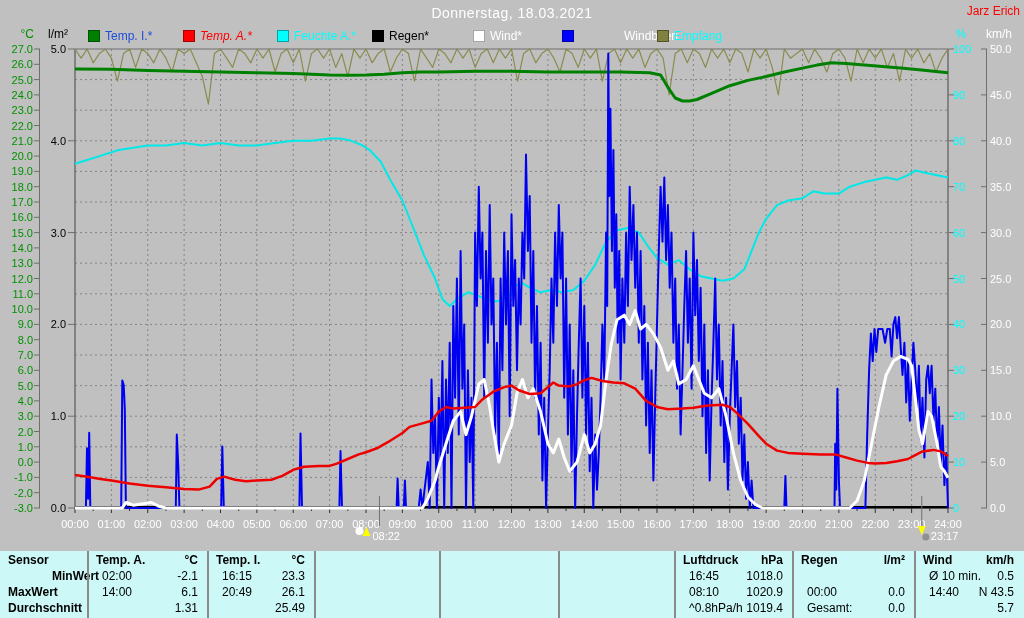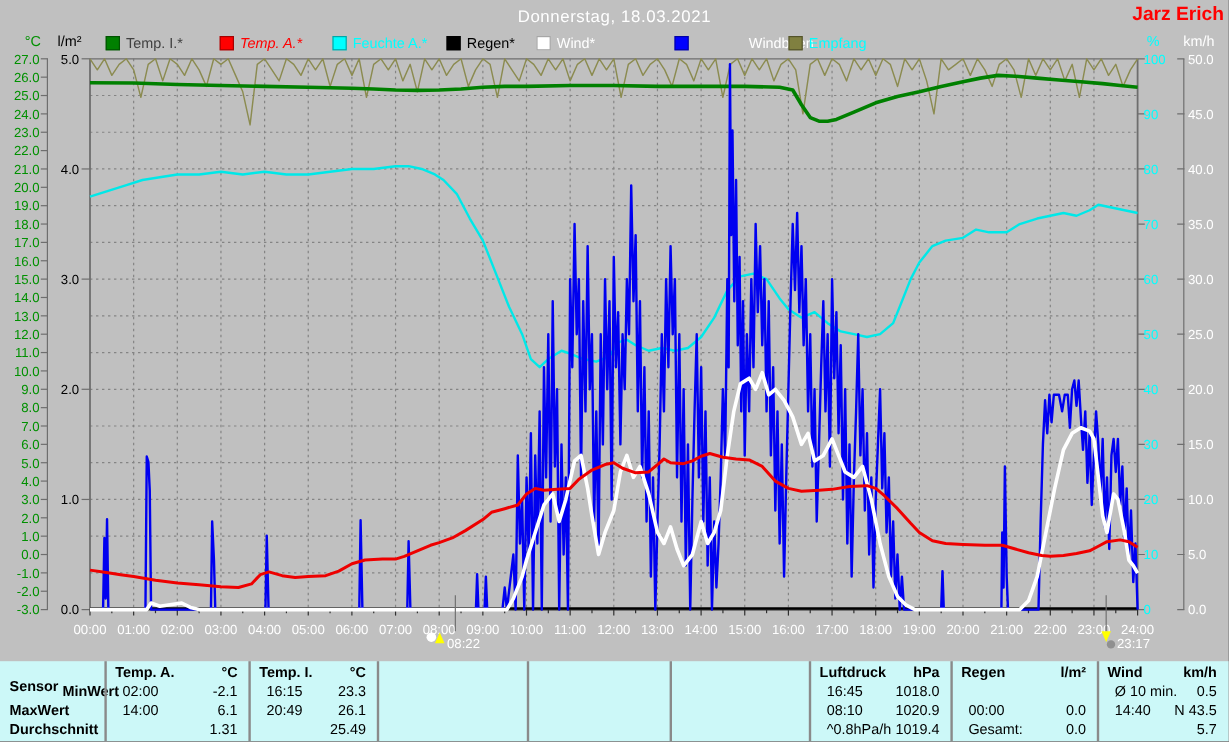--- a/index.html
+++ b/index.html
@@ -1,20 +1,20 @@
 <!DOCTYPE html>
 <html><head>
 <meta charset="utf-8">
 <style>
   html,body{margin:0;padding:0;background:#555;}
   .screen{position:relative;width:1024px;height:618px;background:#c0c0c0;overflow:hidden;
           font-family:"Liberation Sans",sans-serif;-webkit-font-smoothing:none;}
   .abs{position:absolute;}
   .title{top:5px;left:0;width:100%;text-align:center;color:#ffffff;font-size:14px;letter-spacing:0.5px;}
-  .watermark{top:4px;right:4px;color:#ff0000;font-size:16px;font-weight:bold;}
+  .watermark{top:4px;right:4px;color:#ff0000;font-size:12px;}
   .axhdr{top:27px;font-size:12px;}
   #legend .leg-item{position:absolute;top:29px;display:flex;align-items:center;gap:5px;font-size:12px;}
   .leg-sq{width:10px;height:10px;display:inline-block;border:1px solid rgba(0,0,0,0.35);}
   #chart-svg{top:0;left:0;}
   #footer{top:551px;left:0;width:1024px;height:67px;background:#ccf8f8;font-size:12px;color:#000;}
   .fcell{position:absolute;white-space:nowrap;height:15px;line-height:15px;}
   .fsep{position:absolute;top:0;width:2px;height:67px;background:#8a8a8a;}
   .bold{font-weight:bold;}
   .r{text-align:right;}
 </style>
@@ -27,35 +27,35 @@
   <div class="abs watermark">Jarz Erich</div>
 
   <div class="abs axhdr" style="left:8px;width:26px;text-align:right;color:#009000;">°C</div>
   <div class="abs axhdr" style="left:40px;width:28px;text-align:right;color:#000000;">l/m²</div>
   <div class="abs axhdr" style="left:950px;width:22px;text-align:center;color:#00ffff;">%</div>
   <div class="abs axhdr" style="left:986px;width:34px;color:#ffffff;">km/h</div>
 
   <div id="legend">
       <div class="leg-item" style="left: 88px;">
         <span class="leg-sq" style="background: rgb(0, 128, 0);"></span>
-        <span style="color: #404040;">Temp. I.*</span>
+        <span style="color: #1d4ed8;">Temp. I.*</span>
       </div>
       <div class="leg-item" style="left: 183px; font-style: italic;">
         <span class="leg-sq" style="background: rgb(255, 0, 0);"></span>
         <span style="color: rgb(255, 0, 0);">Temp. A.*</span>
       </div>
       <div class="leg-item" style="left: 277px;">
         <span class="leg-sq" style="background: rgb(0, 255, 255);"></span>
         <span style="color: rgb(0, 255, 255);">Feuchte A.*</span>
       </div>
       <div class="leg-item" style="left: 372px;">
         <span class="leg-sq" style="background: rgb(0, 0, 0);"></span>
         <span style="color: rgb(0, 0, 0);">Regen*</span>
       </div>
-      <div class="leg-item" style="left: 447px;">
+      <div class="leg-item" style="left: 473px;">
         <span class="leg-sq" style="background: rgb(255, 255, 255);"></span>
         <span style="color: rgb(255, 255, 255);">Wind*</span>
       </div>
       <div class="leg-item" style="left: 562px;">
         <span class="leg-sq" style="background: rgb(0, 0, 255);"></span>
         <span style="color: rgb(255, 255, 255); margin-left: 45px;">Windböen</span>
       </div>
       <div class="leg-item" style="left: 657px;">
         <span class="leg-sq" style="background: rgb(128, 128, 64);"></span>
         <span style="color: rgb(0, 255, 255);">Empfang</span>
@@ -309,21 +309,21 @@
       <circle cx="359.45874999999995" cy="531" r="4" fill="#ffffff"></circle>
       <polygon points="366.45874999999995,527 362.45874999999995,536 370.45874999999995,536" fill="#ffff00"></polygon>
       <text x="372.45874999999995" y="540" fill="#ffffff" text-anchor="start" font-size="11px" font-family="&quot;Liberation Sans&quot;,sans-serif">08:22</text>
       <line x1="921.8100000000001" y1="496" x2="921.8100000000001" y2="526" stroke="#707070" stroke-width="1"></line>
       <polygon points="917.8100000000001,526 925.8100000000001,526 921.8100000000001,535" fill="#ffff00"></polygon>
       <circle cx="925.8100000000001" cy="537" r="3.5" fill="#909090"></circle>
       <text x="930.8100000000001" y="540" fill="#ffffff" text-anchor="start" font-size="11px" font-family="&quot;Liberation Sans&quot;,sans-serif">23:17</text>
     </svg>
 
   <div id="footer" class="abs">
-      <div class="fcell bold" style="left: 8px; top: 2px; width: 78px; margin-top: 12px;">Sensor</div>
+      <div class="fcell bold" style="left: 8px; top: 2px; width: 78px;">Sensor</div>
       <div class="fcell bold" style="left: 8px; top: 18px; width: 78px; padding-left: 44px;">MinWert</div>
       <div class="fcell bold" style="left: 8px; top: 34px; width: 78px;">MaxWert</div>
       <div class="fcell bold" style="left: 8px; top: 50px; width: 78px;">Durchschnitt</div>
       <div class="fsep" style="left: 87px;"></div>
       <div class="fsep" style="left: 207px;"></div>
       <div class="fsep" style="left: 314px;"></div>
       <div class="fsep" style="left: 439px;"></div>
       <div class="fsep" style="left: 558px;"></div>
       <div class="fsep" style="left: 674px;"></div>
       <div class="fsep" style="left: 792px;"></div>

